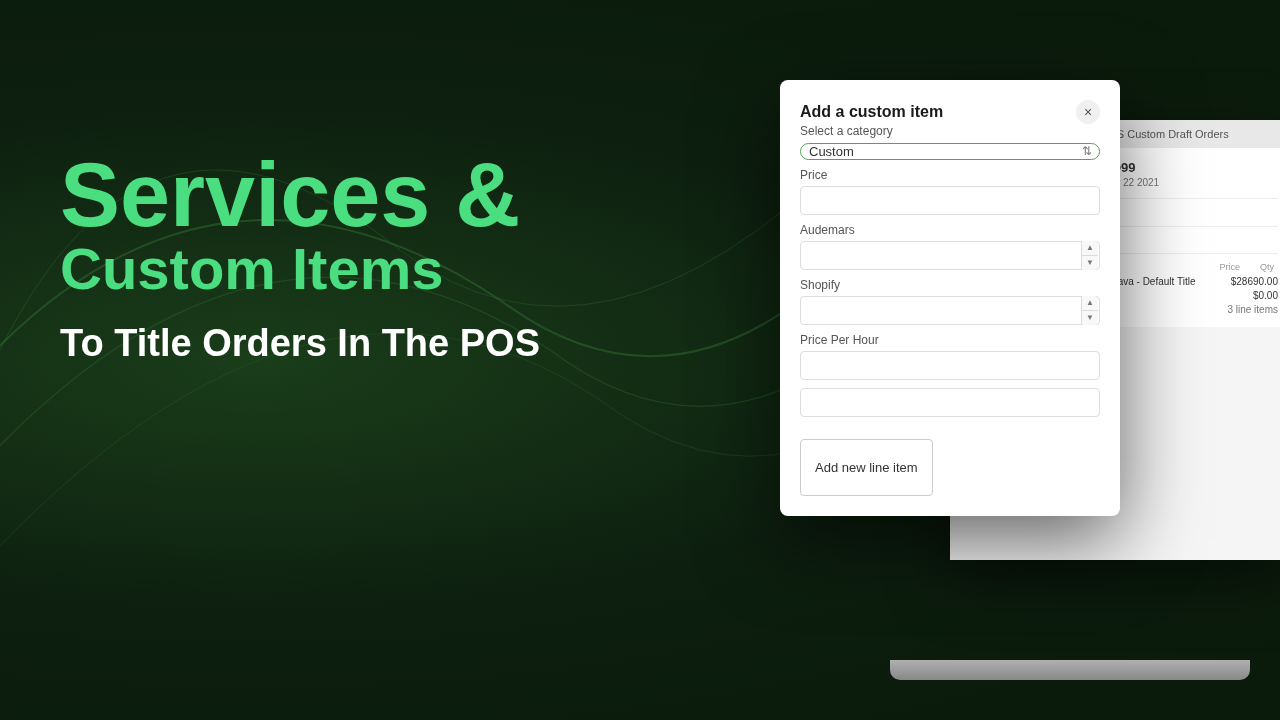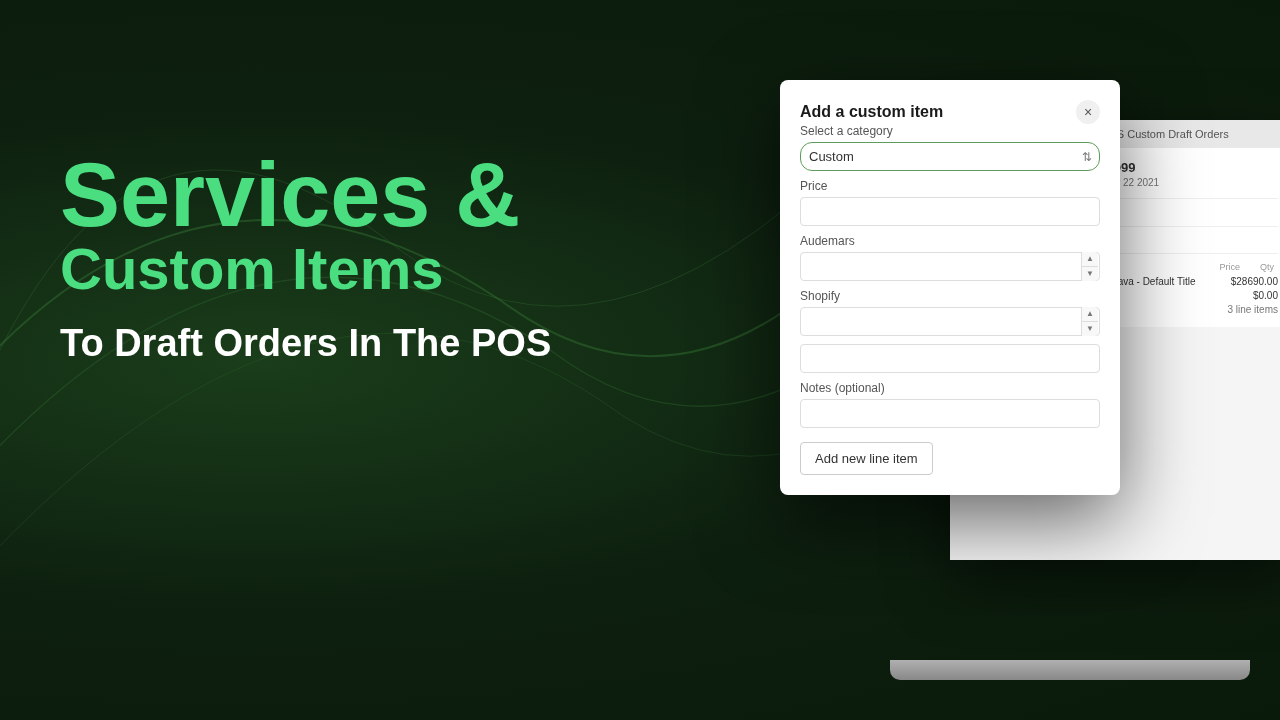--- a/index.html
+++ b/index.html
@@ -252,21 +252,21 @@
       font-size: 13px;
       color: #333;
       background: white;
       outline: none;
     }
 
     .form-select {
       width: 100%;
       border: 1.5px solid #5c9c5c;
       border-radius: 12px;
-      padding: 6px 8px;
+      padding: 0 8px;
       font-size: 13px;
       color: #333;
       background: white;
       outline: none;
       appearance: none;
       -webkit-appearance: none;
       position: relative;
     }
 
     .select-wrapper {
@@ -325,25 +325,25 @@
     }
 
     .input-arrow-btn:last-child {
       border-radius: 0 0 4px 0;
     }
 
     .add-line-btn {
       background: white;
       border: 1px solid #ccc;
       border-radius: 4px;
-      padding: 8px 14px;
+      padding: 20px 14px;
       font-size: 13px;
       color: #333;
       cursor: pointer;
-      margin-top: 6px;
+      margin-top: 14px;
     }
 
     .laptop-base {
       position: absolute;
       bottom: 0;
       left: 30px;
       width: 360px;
       height: 20px;
       background: linear-gradient(to bottom, #b0b0b0, #888);
       border-radius: 0 0 10px 10px;
@@ -357,21 +357,21 @@
 <svg class="curves-svg" viewBox="0 0 1280 720" preserveAspectRatio="none">
   <path d="M -50 400 Q 200 100 500 300 Q 700 450 900 200" stroke="#2a5c2a" stroke-width="2" fill="none" opacity="0.7"></path>
   <path d="M -50 500 Q 250 150 550 350 Q 750 500 950 250" stroke="#2a5c2a" stroke-width="1.5" fill="none" opacity="0.5"></path>
   <path d="M -50 600 Q 300 200 600 400 Q 800 550 1000 300" stroke="#2a5c2a" stroke-width="1" fill="none" opacity="0.4"></path>
   <path d="M 0 350 Q 150 50 400 250 Q 600 400 850 150" stroke="#3a7c3a" stroke-width="1" fill="none" opacity="0.3"></path>
 </svg>
 
 <div class="left-content">
   <div class="services-line">Services &amp;</div>
   <div class="custom-items-line">Custom Items</div>
-  <div class="subtitle">To Draft Orders In The POS</div>
+  <div class="subtitle">To Title Orders In The POS</div>
 </div>
 
 <div class="right-section">
 
   <div class="app-window">
     <div class="app-window-titlebar">
       <div class="dot"></div>
       <div class="dot"></div>
       <div class="dot"></div>
       <span class="title-text">Lazer: POS Custom Draft Orders</span>
@@ -449,26 +449,26 @@
         <input type="number" style="">
         <div class="input-arrows">
           <button class="input-arrow-btn">▲</button>
           <button class="input-arrow-btn">▼</button>
         </div>
       </div>
     </div>
 
     
     <div class="form-field">
+      <label class="form-label">Price Per Hour</label>
       <input class="form-input" type="text" style="">
     </div>
 
     
     <div class="form-field">
-      <label class="form-label">Notes (optional)</label>
       <input class="form-input" type="text" style="">
     </div>
 
     
     <button class="add-line-btn">Add new line item</button>
   </div>
 
   <div class="laptop-base"></div>
 </div>
 

